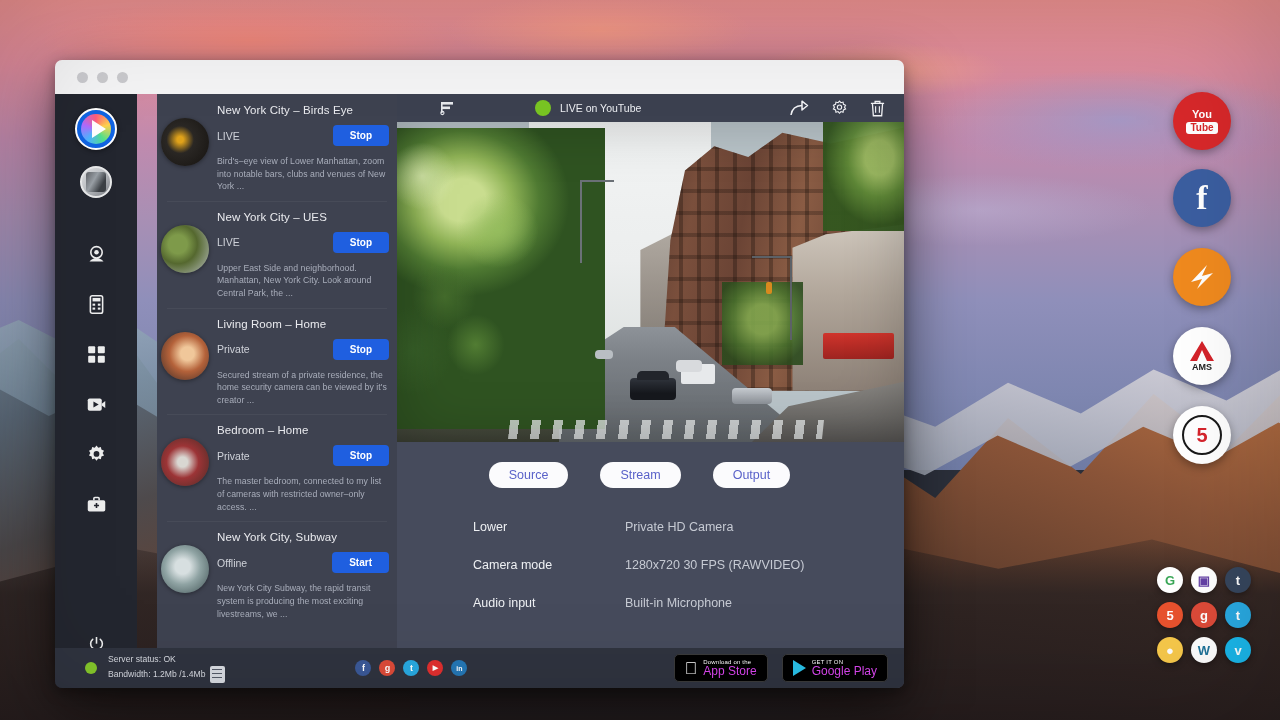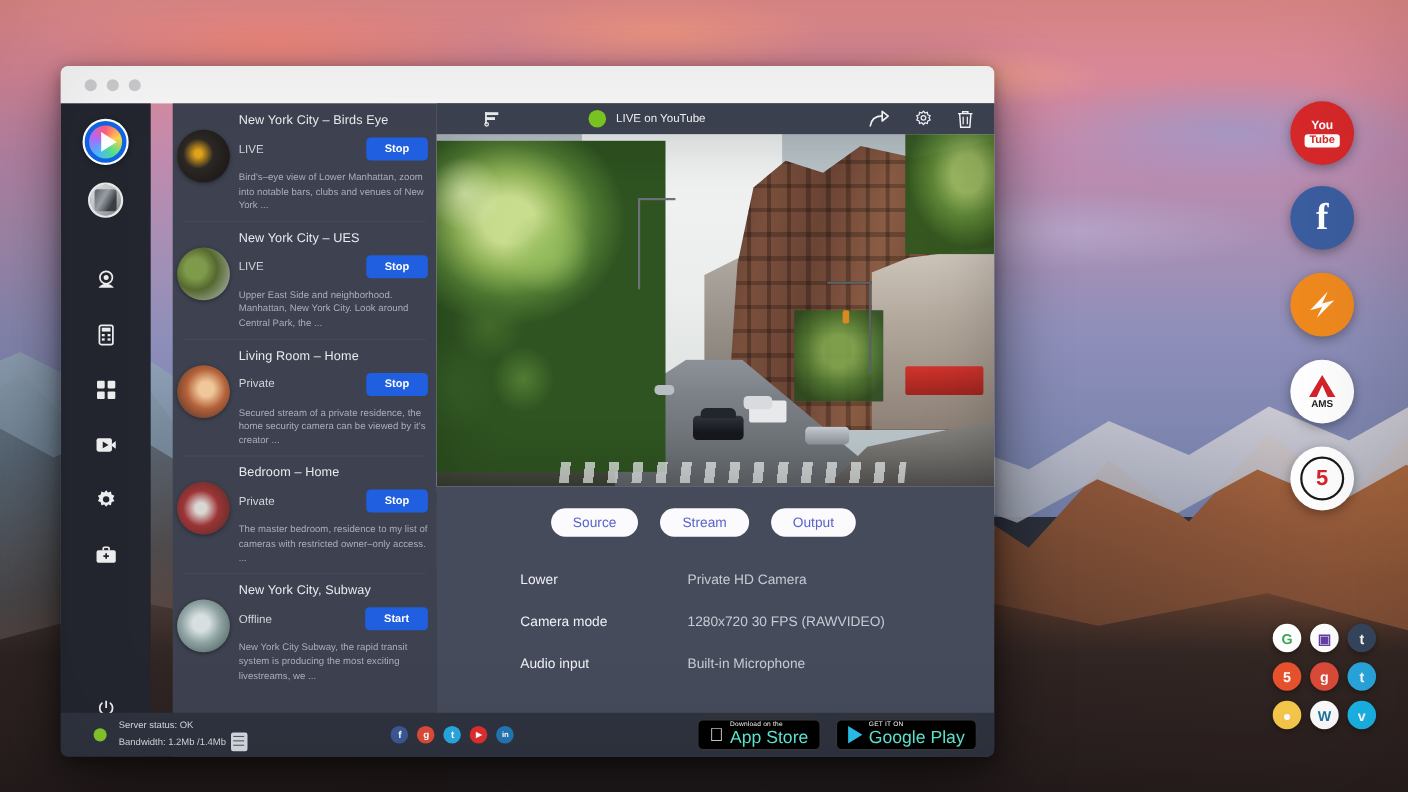--- a/index.html
+++ b/index.html
@@ -263,21 +263,21 @@
   .v-pole {
     position:absolute; left:36%; top:18%; width:2px; height:26%;
     background:#6b7177;
   }
   .v-pole::after{ content:""; position:absolute; top:0; left:0; width:34px; height:2px; background:#6b7177; }
   .v-pole2 { position:absolute; right:22%; top:42%; width:2px; height:26%; background:#5c6167; }
   .v-pole2::after{ content:""; position:absolute; top:0; right:0; width:40px; height:2px; background:#5c6167; }
   .v-signal { position:absolute; right:26%; top:50%; width:6px; height:12px; background:#d88a1e; border-radius:2px; }
   .v-vign { position:absolute; inset:0; box-shadow:inset 0 0 60px rgba(0,0,0,.22); }
 
-  .tabs { display:flex; justify-content:center; gap:20px; padding:20px 0 0 0; margin-right:22px;}
+  .tabs { display:flex; justify-content:center; gap:32px; padding:20px 0 0 0; margin-right:22px;}
   .tab {
     background:#fbfbfd; color:#5a62c9; font-size:12.5px;
     border-radius:14px; padding:6px 20px; border:none; cursor:pointer;
     font-family:"Liberation Sans", sans-serif;
   }
   .info { padding:32px 0 0 76px; }
   .info-row { display:flex; margin-bottom:24px; }
   .info-label { width:152px; color:#eef0f3; font-size:12.5px; }
   .info-value { color:#c6cad3; font-size:12.5px; }
 
@@ -302,21 +302,21 @@
   .ss-fb{background:#3b5998;} .ss-gp{background:#dd4b39;}
   .ss-tw{background:#29a9e1;} .ss-yt{background:#e02f2f;} .ss-li{background:#2577b5;}
   .sb-stores { margin-left:auto; display:flex; gap:14px; align-items:center; }
   .store-badge {
     height:28px; background:#000; border:1px solid #3a3a3a; border-radius:5px;
     display:flex; align-items:center; gap:6px; padding:0 10px; cursor:pointer;
   }
   .store-ic { font-size:17px; color:#fff; line-height:1; }
   .store-txt { display:flex; flex-direction:column; line-height:1.05; }
   .store-small { color:#fff; font-size:6px; letter-spacing:.2px; }
-  .store-big { color:#5eead4; font-size:16px; }
+  .store-big { color:#d946ef; font-size:12px; }
   .gp-tri {
     width:0;height:0;border-left:13px solid #2ac0e8;
     border-top:8px solid transparent;border-bottom:8px solid transparent;
   }
 
   
   .dock-icon {
     position:absolute; border-radius:50%;
     display:flex; align-items:center; justify-content:center;
     box-shadow:0 3px 10px rgba(0,0,0,.35); cursor:pointer;
@@ -521,21 +521,21 @@
       </div>
 
       <div class="cam-item">
         <div class="cam-thumb th4"></div>
         <div class="cam-main">
           <div class="cam-title">Bedroom – Home</div>
           <div class="cam-row">
             <span class="cam-status">Private</span>
             <button class="cam-btn">Stop</button>
           </div>
-          <div class="cam-desc">The master bedroom, residence to my list of cameras with restricted owner–only access. ...</div>
+          <div class="cam-desc">The master bedroom, connected to my list of cameras with restricted owner–only access. ...</div>
         </div>
       </div>
 
       <div class="cam-item">
         <div class="cam-thumb th5"></div>
         <div class="cam-main">
           <div class="cam-title">New York City, Subway</div>
           <div class="cam-row">
             <span class="cam-status">Offline</span>
             <button class="cam-btn">Start</button>

